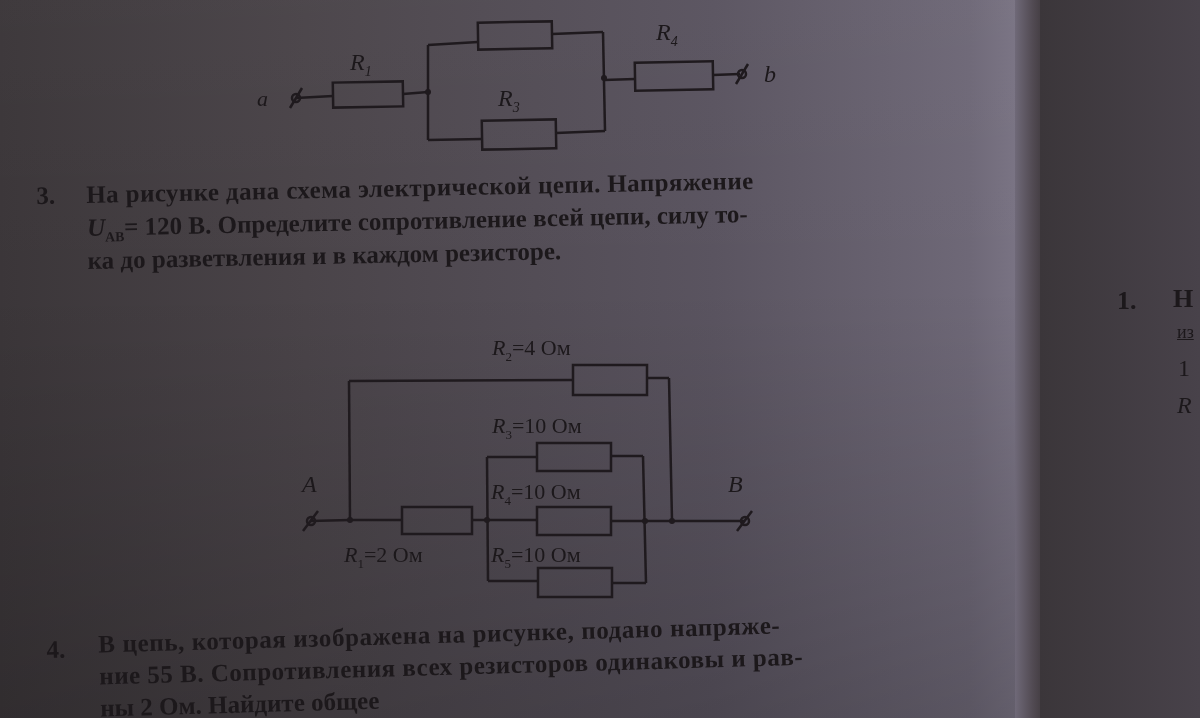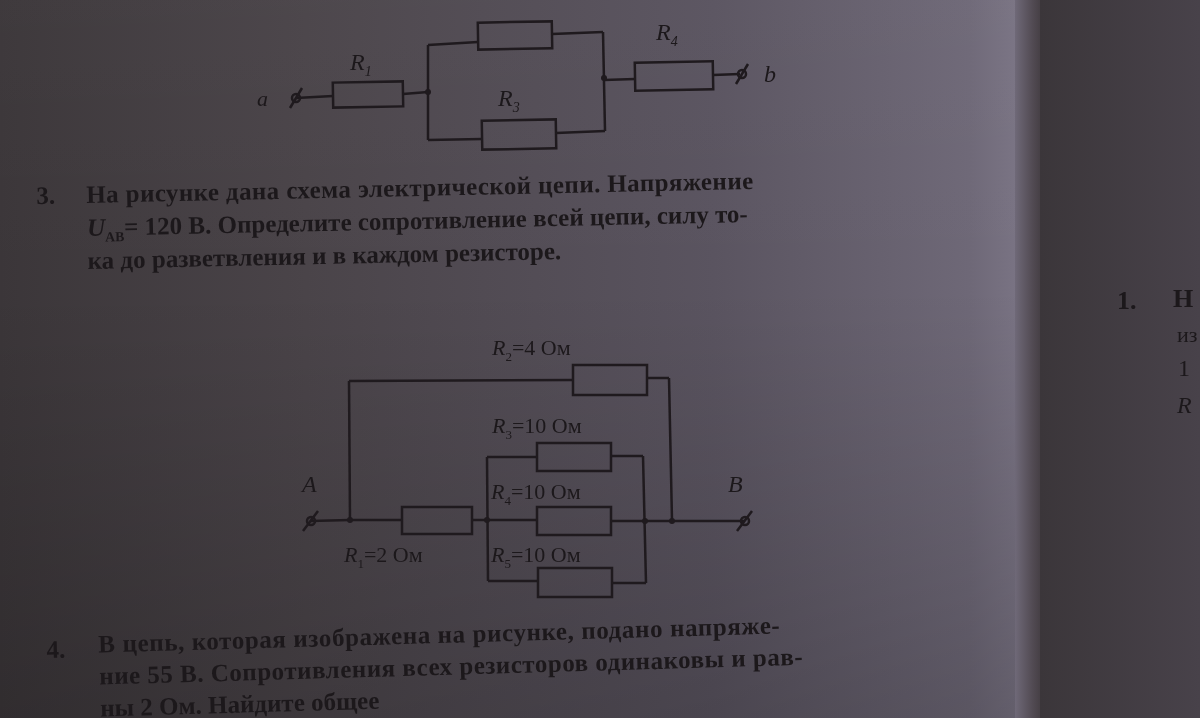--- a/index.html
+++ b/index.html
@@ -147,15 +147,15 @@
 
 <div class="text-block p4">
   <span class="line" style="left:0; top:4px;">4.</span>
   <span class="line" style="left:52px; top:0; letter-spacing:0.6px;">В цепь, которая изображена на рисунке, подано напряже-</span>
   <span class="line" style="left:52px; top:32px; letter-spacing:0.5px;">ние 55 В. Сопротивления всех резисторов одинаковы и рав-</span>
   <span class="line" style="left:52px; top:64px;">ны 2 Ом. Найдите общее</span>
 </div>
 
 <div class="right-text" style="left:1117px; top:286px; font-size:26px;">1.</div>
 <div class="right-text" style="left:1173px; top:284px; font-size:26px;">Н</div>
-<div class="right-text" style="left:1177px; top:322px; font-size:22px; font-weight:normal;">из</div>
+<div class="right-text" style="left:1177px; top:322px; font-size:18px; font-weight:normal;text-decoration:underline;">из</div>
 <div class="right-text" style="left:1178px; top:355px; font-size:24px; font-weight:normal;">1</div>
 <div class="right-text" style="left:1177px; top:392px; font-size:24px; font-style:italic; font-weight:normal;">R</div>
 
 </body></html>

